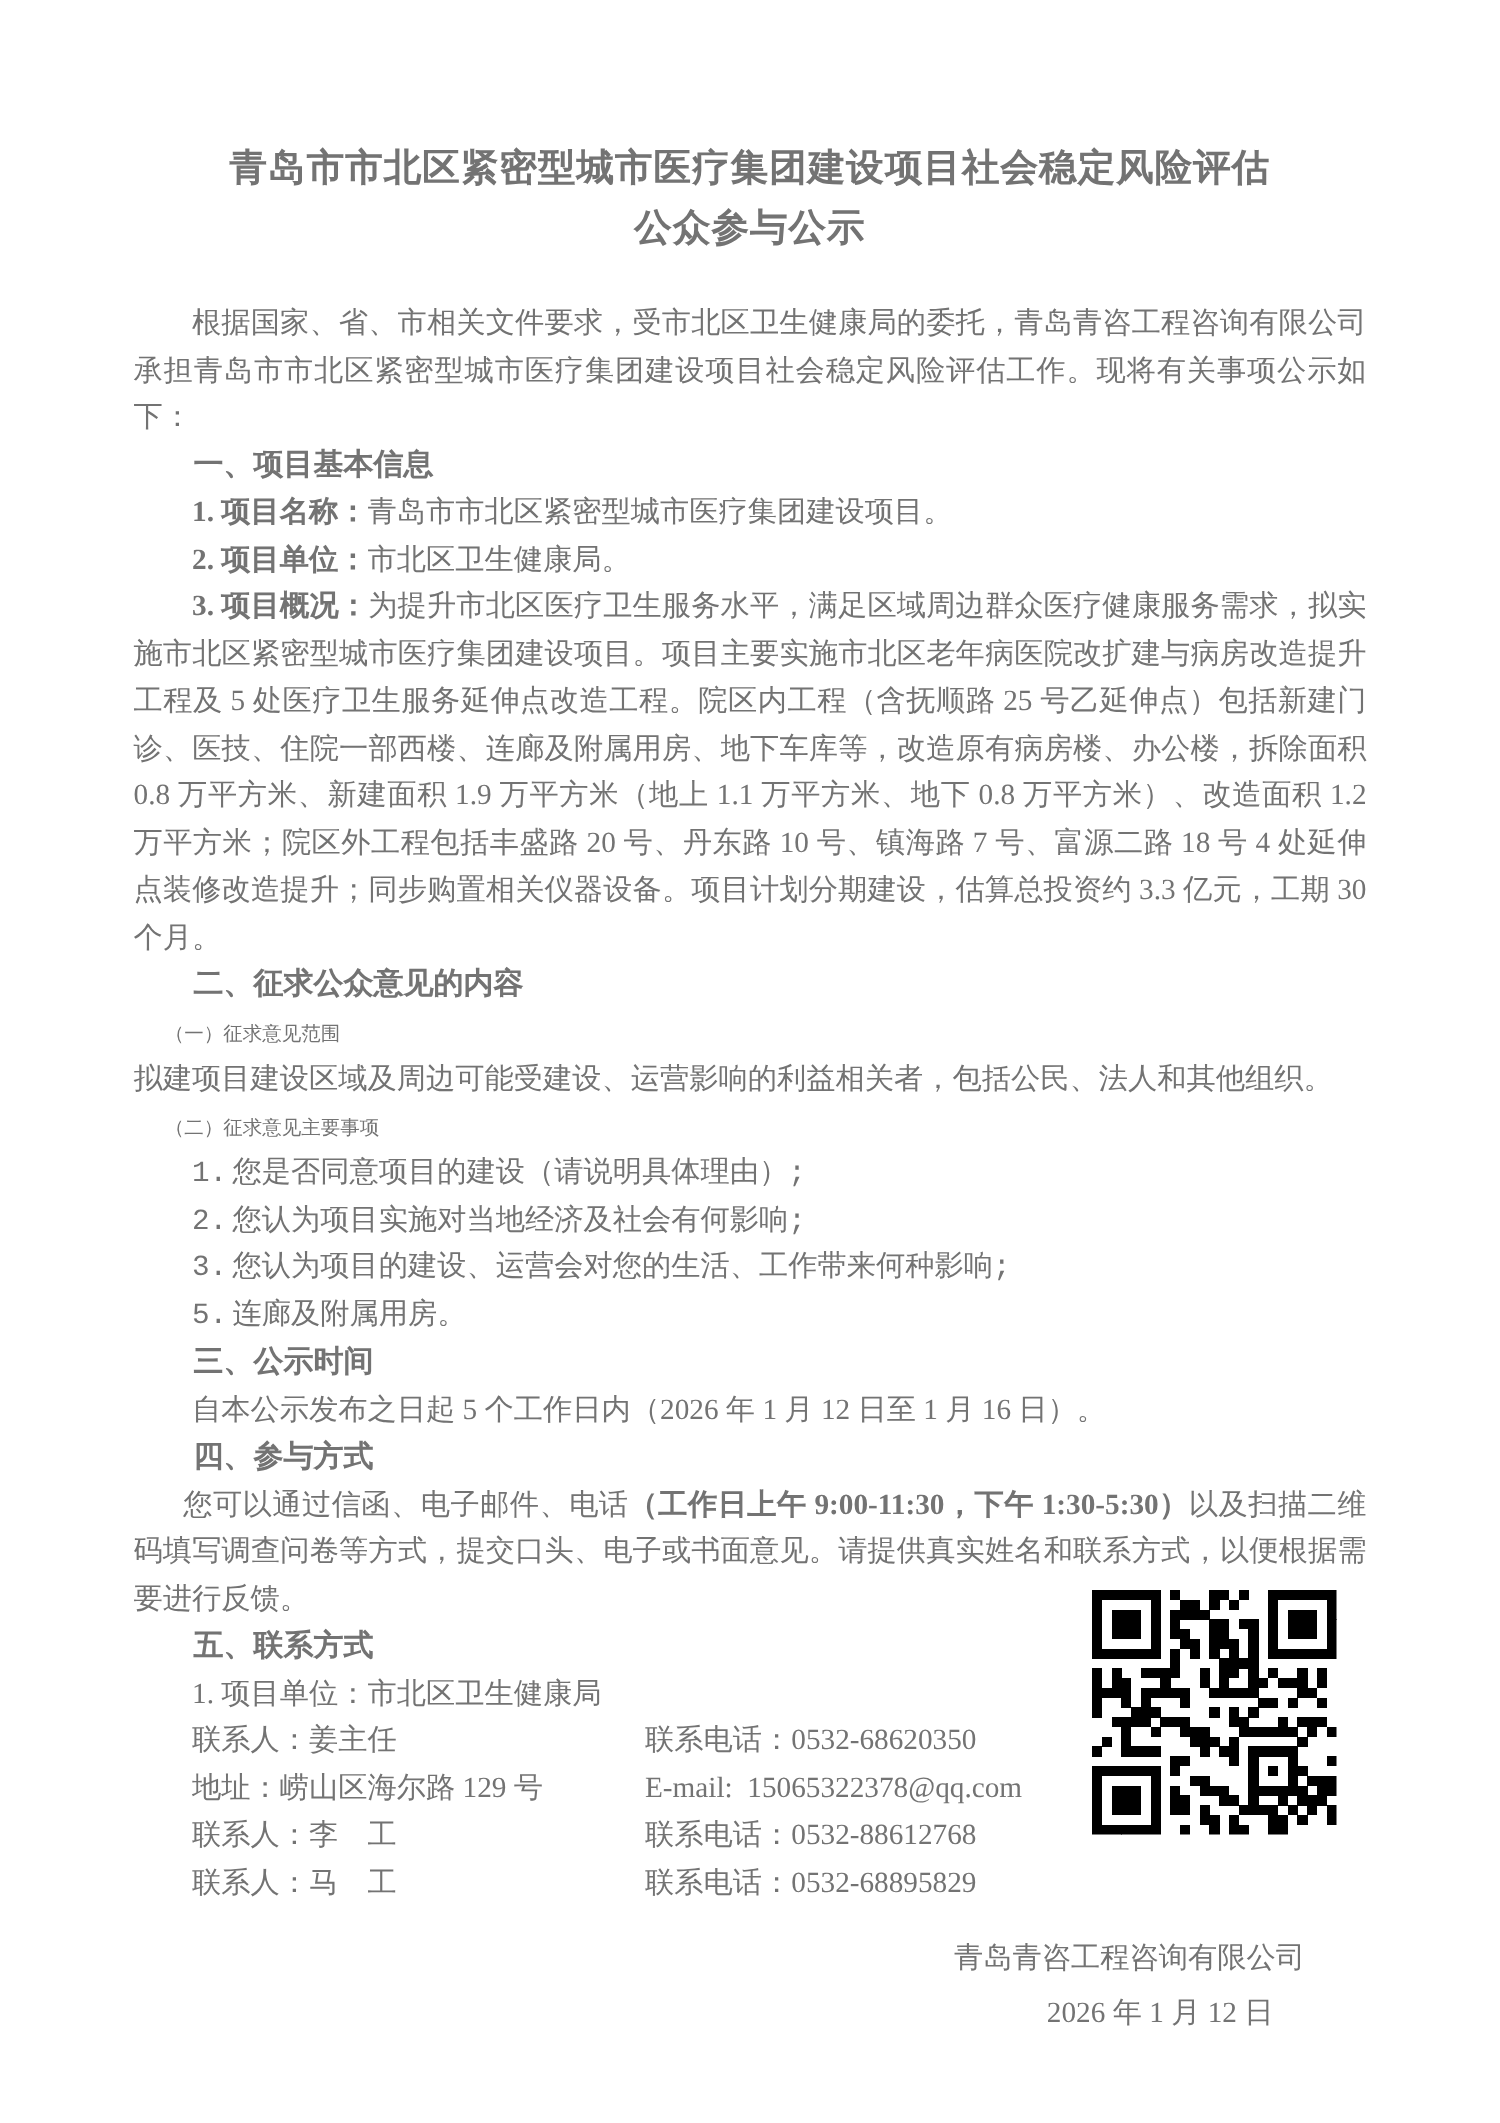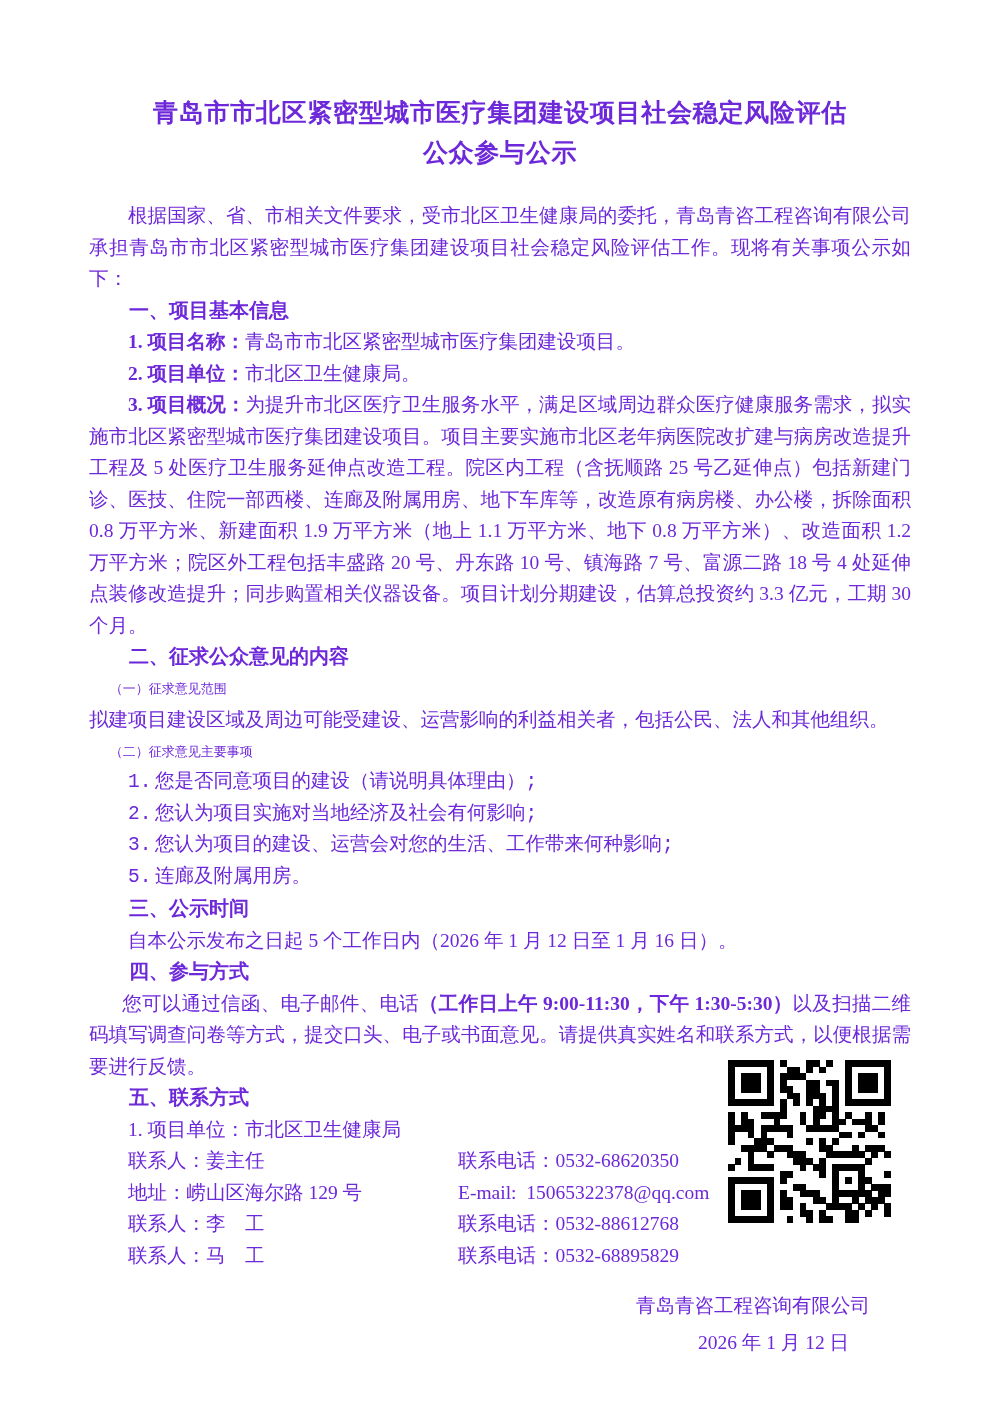--- a/index.html
+++ b/index.html
@@ -1,18 +1,18 @@
 <!DOCTYPE html>
 <html><head>
 <meta charset="utf-8">
 <style>
   html,body{margin:0;padding:0;background:#e8e8e8;}
   .page{
     width:1000px;height:1415px;background:#ffffff;position:relative;
-    margin:0 auto;overflow:hidden;color:#6d28d9;
+    margin:0 auto;overflow:hidden;color:#737373;
     font-family:"Liberation Serif","DejaVu Serif",serif;
   }
   .content{position:absolute;left:89px;top:92px;width:822px;}
   .doc-title{
     text-align:center;font-family:"Liberation Sans","DejaVu Sans",sans-serif;
     font-weight:bold;font-size:25px;line-height:40px;letter-spacing:0.7px;
   }
   .body-text{margin-top:28px;font-size:19.5px;line-height:31.5px;text-align:justify;}
   .para{text-indent:2em;}
   .para-noindent{text-indent:0;}
@@ -24,21 +24,21 @@
   .sub-heading{
     font-family:"Liberation Sans","DejaVu Sans",sans-serif;
     font-weight:normal;font-size:13px;text-indent:1.6em;
   }
   .item-label{font-weight:bold;}
   .bold-inline{font-weight:bold;}
   .q-row{text-indent:2em;font-family:Liberation Mono, monospace;}
   .q-num{display:inline-block;width:27px;text-indent:0;}
   .c-row{text-indent:2em;}
   .c-left{display:inline-block;width:302px;text-indent:0;vertical-align:top;}
-  .c-right{text-indent:0;margin-left:28px;}
+  .c-right{text-indent:0;}
   .qr{position:absolute;left:728px;top:1060px;width:163px;height:163px;}
   .footer{margin-top:16px;line-height:37px;font-size:19.5px;}
   .footer-company{text-align:right;padding-right:41px;}
   .footer-date{text-align:right;padding-right:62px;}
 </style>
 </head>
 <body>
 
 <div class="page">
   <div class="content">

